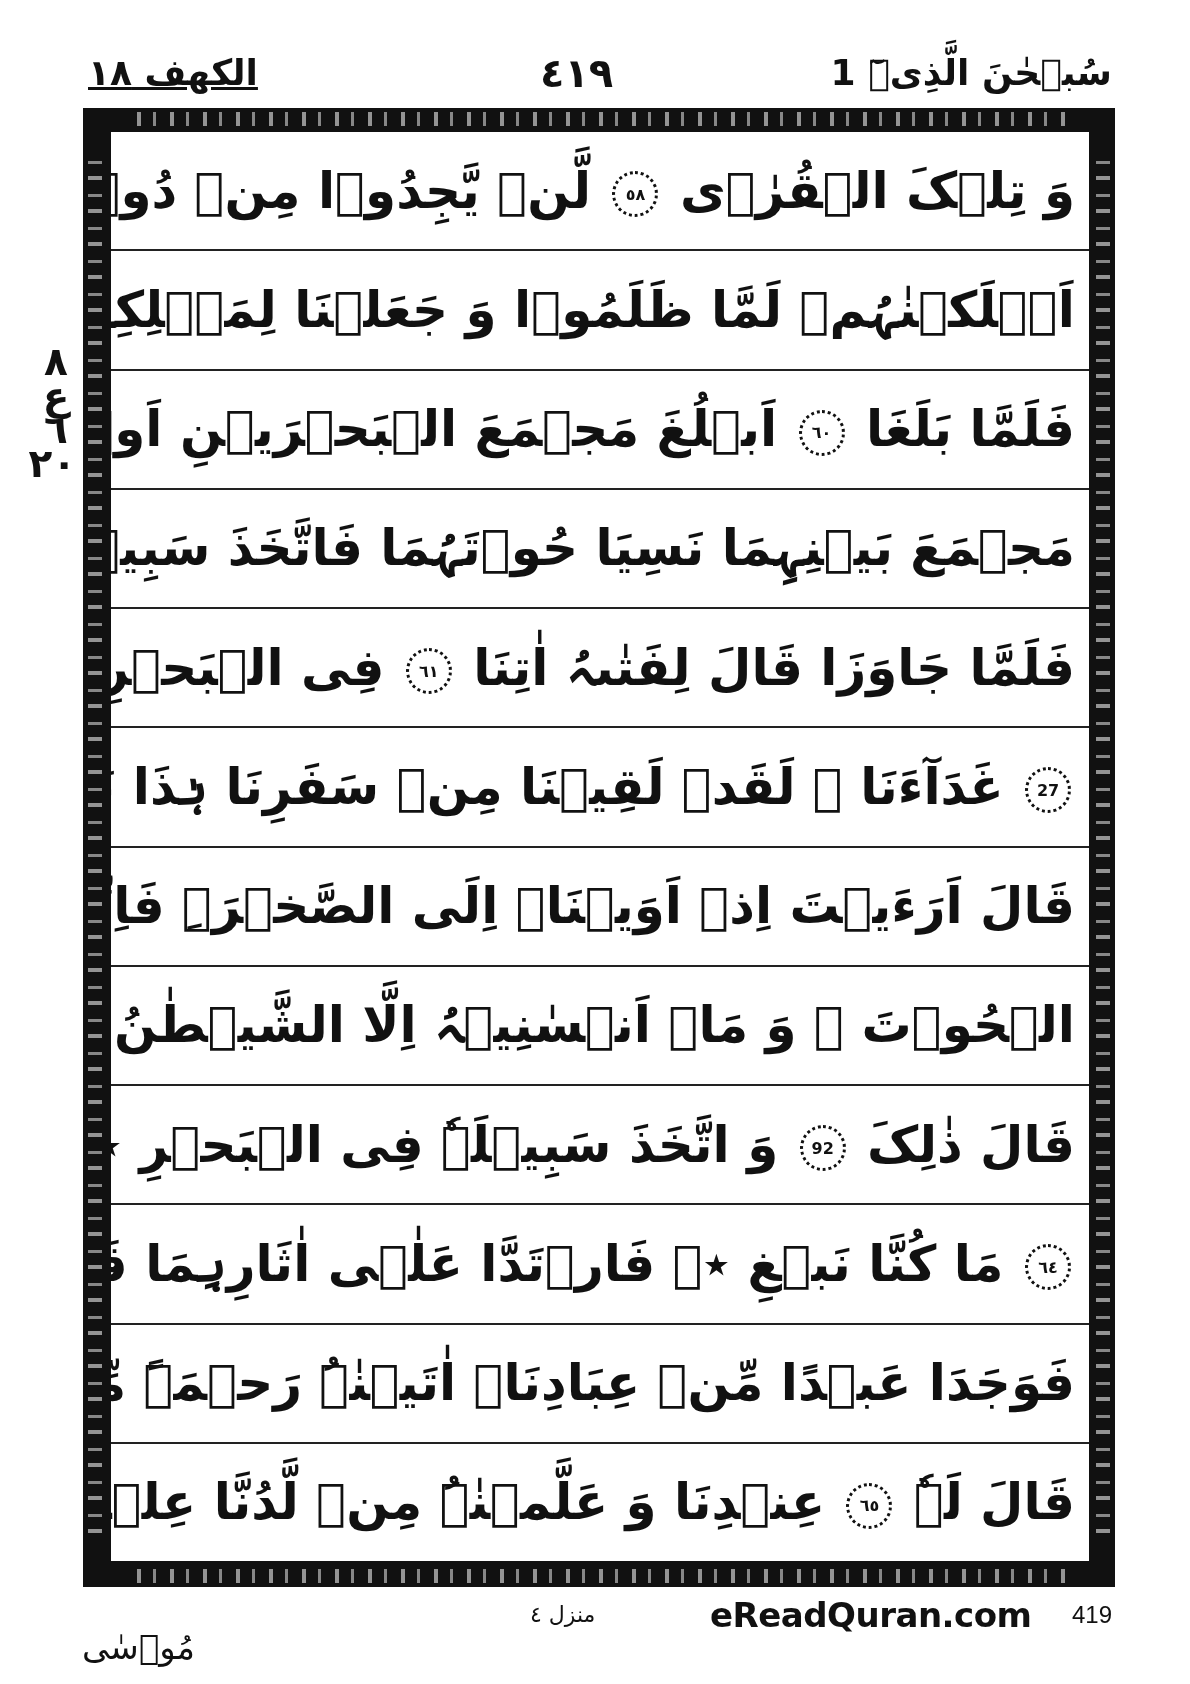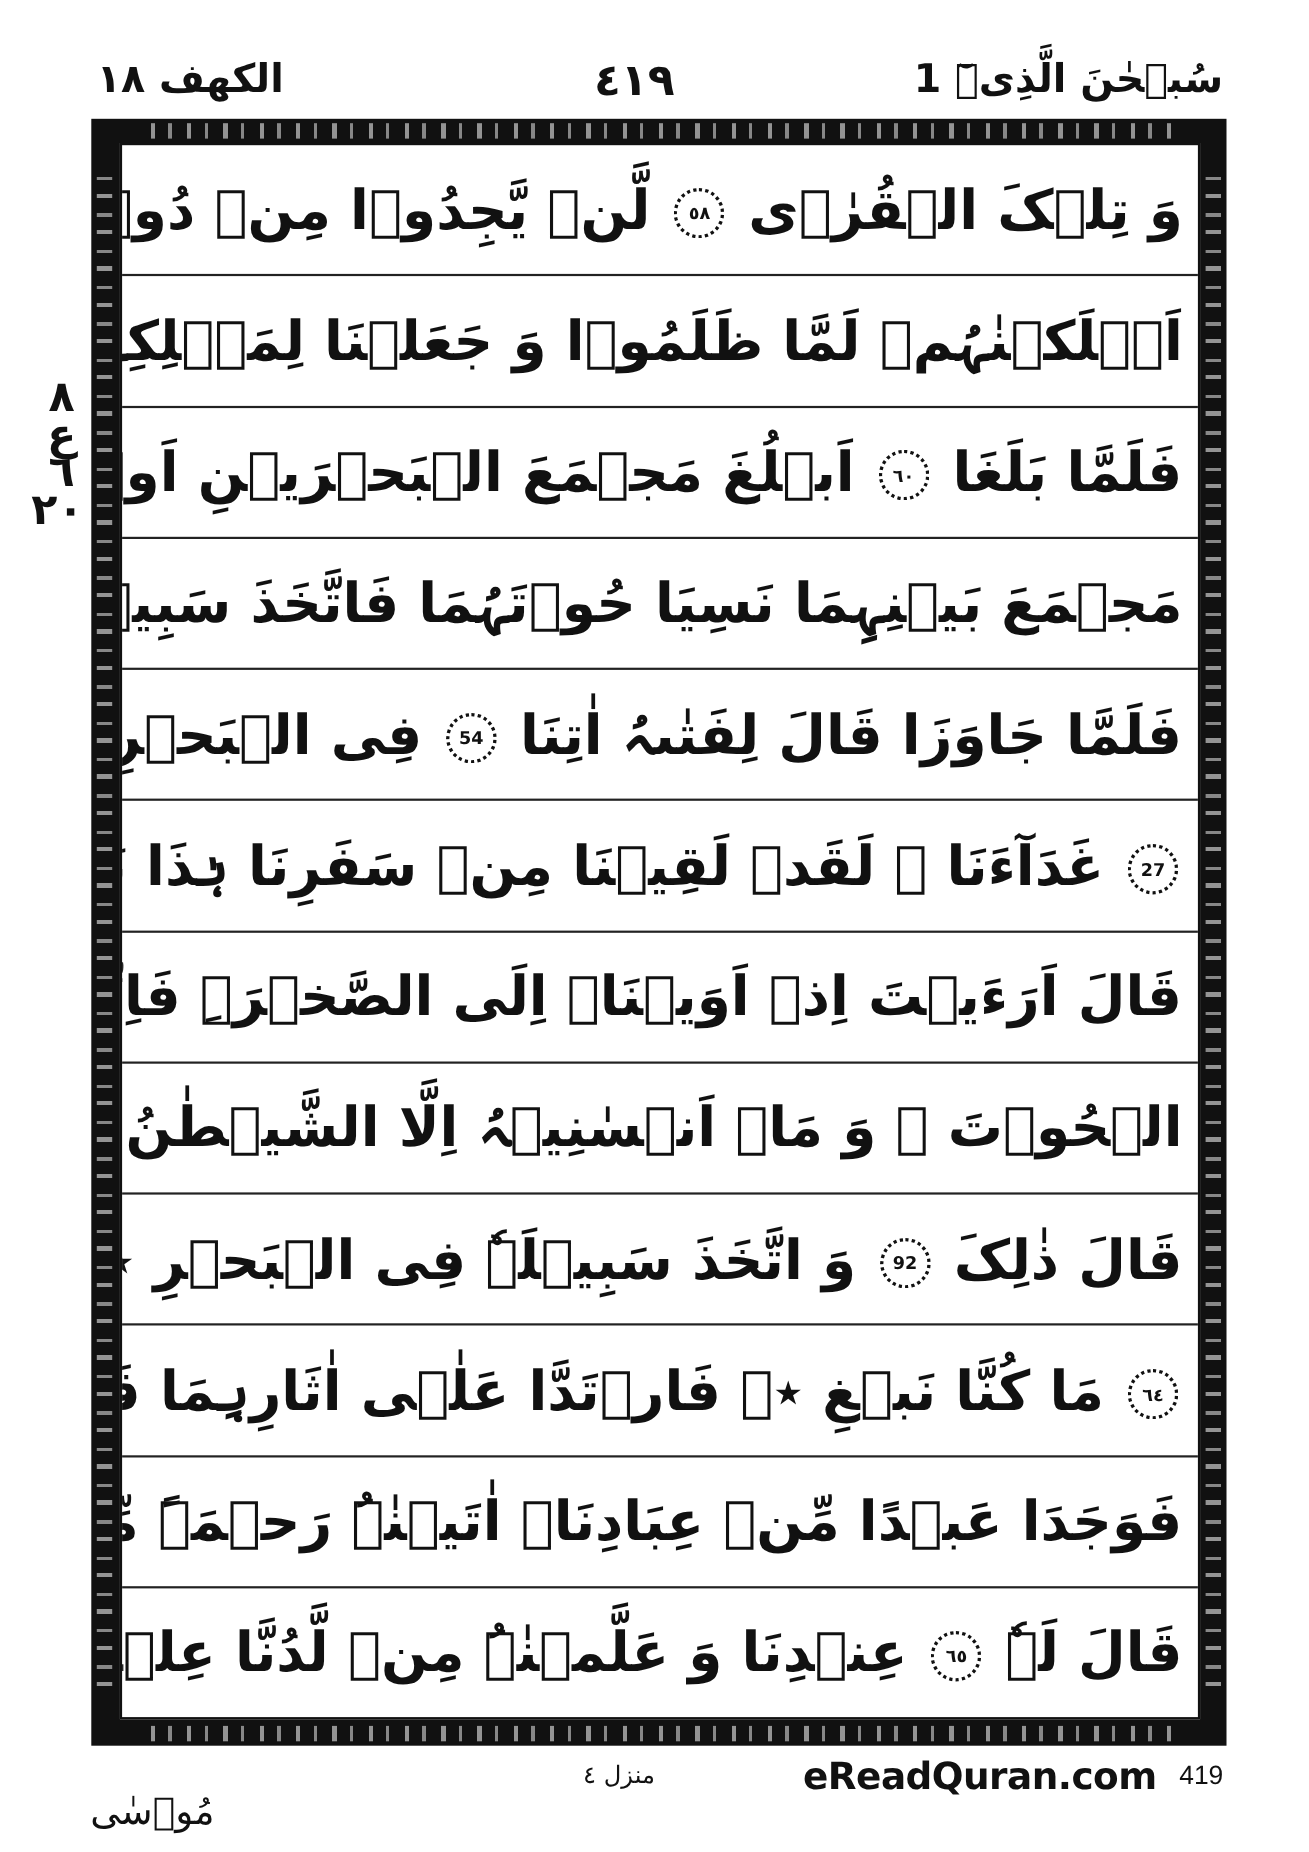--- a/index.html
+++ b/index.html
@@ -1,34 +1,34 @@
 <!DOCTYPE html>
 <html><head>
 <meta charset="utf-8">
 <style>
   html,body{margin:0;padding:0;background:#fff;}
   body{width:1190px;height:1684px;position:relative;overflow:hidden;font-family:"DejaVu Sans",sans-serif;color:#111;}
   .hdr{position:absolute;top:48px;height:50px;font-size:36px;line-height:50px;font-weight:bold;direction:rtl;white-space:nowrap;}
-  .hdr-left{left:88px;}
+  .hdr-left{left:88px;text-decoration:underline;}
   .hdr-center{left:540px;width:110px;text-align:left;font-size:40px;}
   .hdr-right{right:78px;}
   .frame{position:absolute;left:83px;top:108px;width:1032px;height:1479px;background:#111;box-sizing:border-box;}
   .frame-deco{position:absolute;inset:0;pointer-events:none;}
   .frame-deco .band{position:absolute;background:repeating-linear-gradient(90deg,#111 0 14px,#fff 14px 18px,#111 18px 30px,#e8e8e8 30px 33px);opacity:.55;}
   .frame-deco .bandv{position:absolute;background:repeating-linear-gradient(0deg,#111 0 14px,#fff 14px 18px,#111 18px 30px,#e8e8e8 30px 33px);opacity:.55;}
   .inner{position:absolute;left:26px;top:22px;right:24px;bottom:24px;background:#fff;border:2px solid #111;box-sizing:border-box;display:flex;flex-direction:column;}
   .row{flex:1;border-bottom:2px solid #222;display:flex;align-items:center;justify-content:space-between;direction:rtl;padding:0 14px;box-sizing:border-box;font-family:"DejaVu Sans",sans-serif;font-weight:bold;font-size:50px;white-space:nowrap;overflow:hidden;}
   .row:last-child{border-bottom:none;}
   .row .txt{display:block;width:100%;text-align:justify;text-align-last:justify;}
   .marker{display:inline-flex;align-items:center;justify-content:center;width:40px;height:40px;border:3px dotted #111;border-radius:50%;font-size:16px;font-weight:bold;vertical-align:middle;margin:0 4px;}
   .side-note{position:absolute;left:36px;top:345px;width:40px;font-size:39px;font-weight:bold;line-height:34px;text-align:center;direction:rtl;}
   .ftr{position:absolute;top:1590px;height:50px;line-height:50px;white-space:nowrap;}
   .ftr-left{left:82px;font-size:34px;font-weight:normal;direction:rtl;margin-top:32px;}
   .ftr-manzil{left:530px;font-size:22px;direction:rtl;}
-  .ftr-site{left:710px;font-family:"DejaVu Sans",sans-serif;font-weight:bold;font-size:34px;letter-spacing:-0.5px;margin-left:20px;}
+  .ftr-site{left:710px;font-family:"DejaVu Sans",sans-serif;font-weight:bold;font-size:34px;letter-spacing:-0.5px;}
   .ftr-page{left:1072px;font-family:Liberation Sans, sans-serif;font-size:24px;}
 </style>
 </head>
 <body>
 
 <div class="hdr hdr-left">الکھف ١٨</div>
 <div class="hdr hdr-center">٤١٩</div>
 <div class="hdr hdr-right">سُبۡحٰنَ الَّذِیۡٓ 1</div>
 
 <div class="side-note">٨ ع ٦ ٢٠</div>
@@ -47,21 +47,21 @@
     <div class="row">
         <span class="txt">اَہۡلَکۡنٰہُمۡ لَمَّا ظَلَمُوۡا وَ جَعَلۡنَا لِمَہۡلِکِہِمۡ</span>
       </div>
     <div class="row">
         <span class="txt"><span>فَلَمَّا بَلَغَا</span> <span class="marker">٦٠</span> <span>اَبۡلُغَ مَجۡمَعَ الۡبَحۡرَیۡنِ اَوۡ اَمۡضِیَ حُقُبًا</span></span>
       </div>
     <div class="row">
         <span class="txt">مَجۡمَعَ بَیۡنِہِمَا نَسِیَا حُوۡتَہُمَا فَاتَّخَذَ سَبِیۡلَہٗ</span>
       </div>
     <div class="row">
-        <span class="txt"><span>فَلَمَّا جَاوَزَا قَالَ لِفَتٰىہُ اٰتِنَا</span> <span class="marker">54</span> <span>فِی الۡبَحۡرِ سَرَبًا</span></span>
+        <span class="txt"><span>فَلَمَّا جَاوَزَا قَالَ لِفَتٰىہُ اٰتِنَا</span> <span class="marker">٦١</span> <span>فِی الۡبَحۡرِ سَرَبًا</span></span>
       </div>
     <div class="row">
         <span class="txt"><span class="marker">27</span> <span>غَدَآءَنَا ۫ لَقَدۡ لَقِیۡنَا مِنۡ سَفَرِنَا ہٰذَا نَصَبًا</span></span>
       </div>
     <div class="row">
         <span class="txt">قَالَ اَرَءَیۡتَ اِذۡ اَوَیۡنَاۤ اِلَی الصَّخۡرَۃِ فَاِنِّیۡ نَسِیۡتُ</span>
       </div>
     <div class="row">
         <span class="txt">الۡحُوۡتَ ۫ وَ مَاۤ اَنۡسٰنِیۡہُ اِلَّا الشَّیۡطٰنُ اَنۡ اَذۡکُرَہٗ ۚ</span>
       </div>

